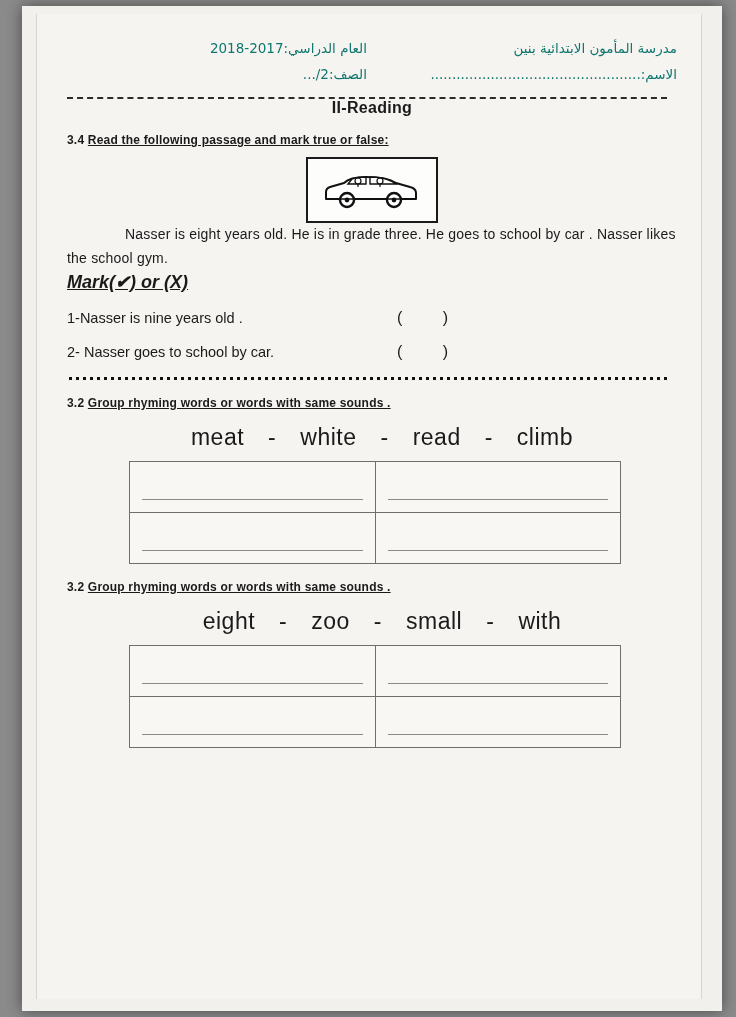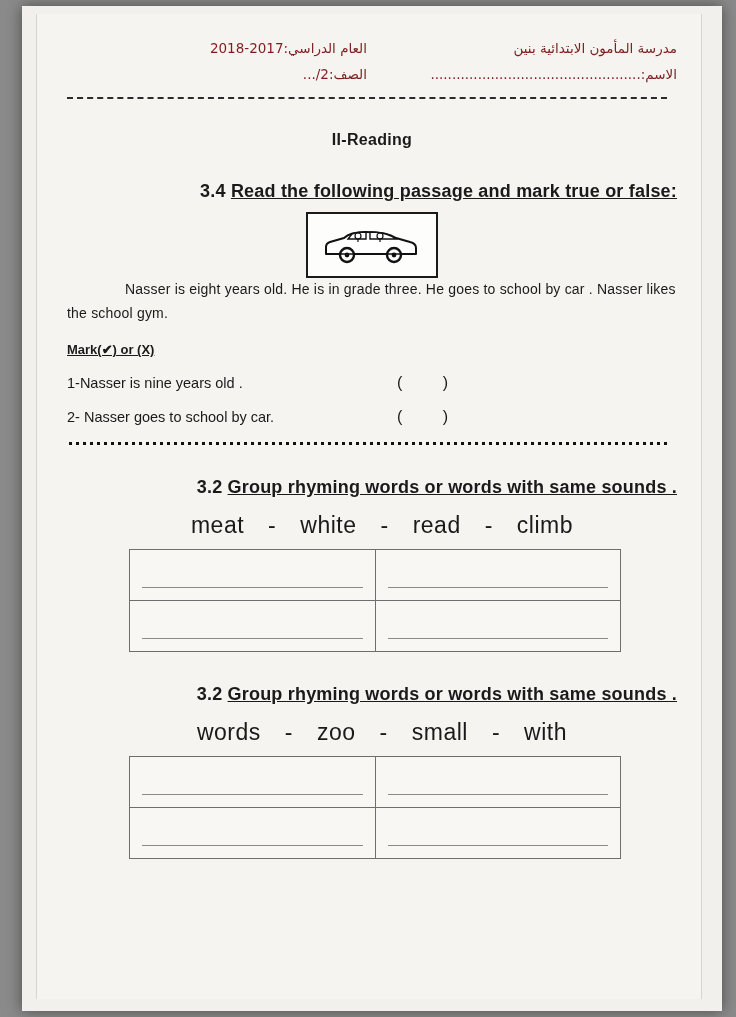--- a/index.html
+++ b/index.html
@@ -53,49 +53,48 @@
     display: flex;
     justify-content: space-between;
     align-items: flex-start;
     direction: rtl;
   }
   .hdr-col {
     font-family: "DejaVu Sans", sans-serif;
     font-size: 13.5px;
     line-height: 1.9;
     text-align: right;
-    color: #7f1d1d;
+    color: #0f766e;
   }
   .hdr-col.left { width: 300px; }
   .hdr-col.right { width: 290px; }
   .hdr-line { white-space: nowrap; }
   .dots-line {
     letter-spacing: 0.5px;
   }
   .dashed-sep {
     margin-top: 10px;
     border-top: 2px dashed #2b2b2b;
     width: 600px;
   }
 
   
   .section-title {
     text-align: center;
     font-weight: bold;
     font-size: 16px;
-    margin-top: 32px;
+    margin-top: 0;
     letter-spacing: 0.3px;
   }
 
   .q-line {
-    margin-top: 32px;
-    font-size: 18px;
+    margin-top: 16px;
+    font-size: 12px;
     font-weight: bold;
     letter-spacing: 0.2px;
-    text-align: right;
   }
   .q-num { font-weight: bold; }
   .q-text {
     text-decoration: underline;
     font-weight: bold;
   }
 
   
   .pic-wrap {
     display: flex;
@@ -113,25 +112,26 @@
   }
 
   .passage {
     font-size: 14px;
     line-height: 1.7;
     letter-spacing: 0.2px;
   }
   .passage .indent { display: inline-block; width: 58px; }
 
   .mark-head {
-    margin-top: 16px;
-    font-size: 13px;
+    margin-top: 0;
+    font-size: 18px;
     font-weight: bold;
     text-decoration: underline;
     display: inline-block;
+    font-style: italic;
   }
 
   .tf-row {
     margin-top: 16px;
     font-size: 14.5px;
     display: flex;
     align-items: center;
   }
   .tf-statement { width: 330px; }
   .tf-paren {
@@ -282,21 +282,21 @@
         </div>
       </div>
 
       
       <div class="q-line">
         <span class="q-num">3.2</span>
         <span class="q-text">Group rhyming words or words with same sounds .</span>
       </div>
 
       <div class="words-row">
-        <span class="w">words</span>
+        <span class="w">eight</span>
         <span class="dash">-</span>
         <span class="w">zoo</span>
         <span class="dash">-</span>
         <span class="w">small</span>
         <span class="dash">-</span>
         <span class="w">with</span>
       </div>
 
       <div class="grid-box">
         <div class="grid-row">

